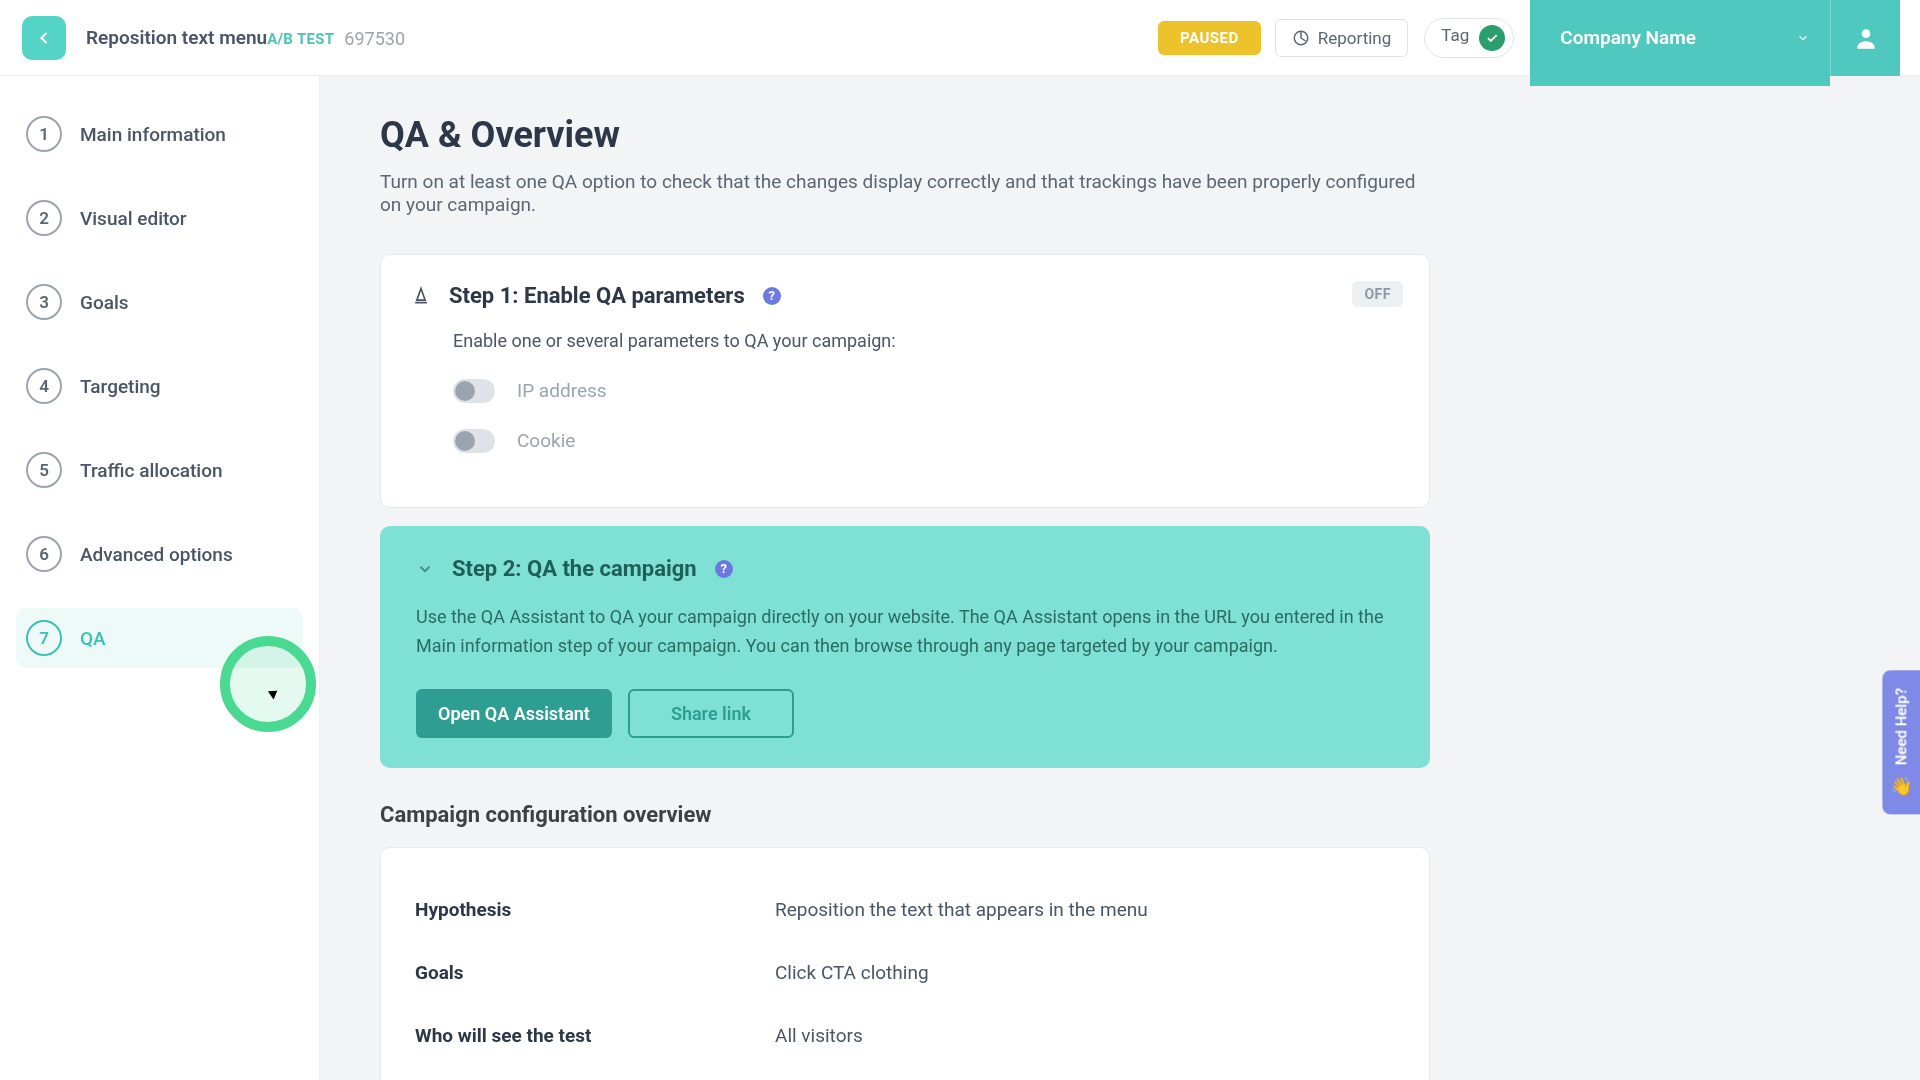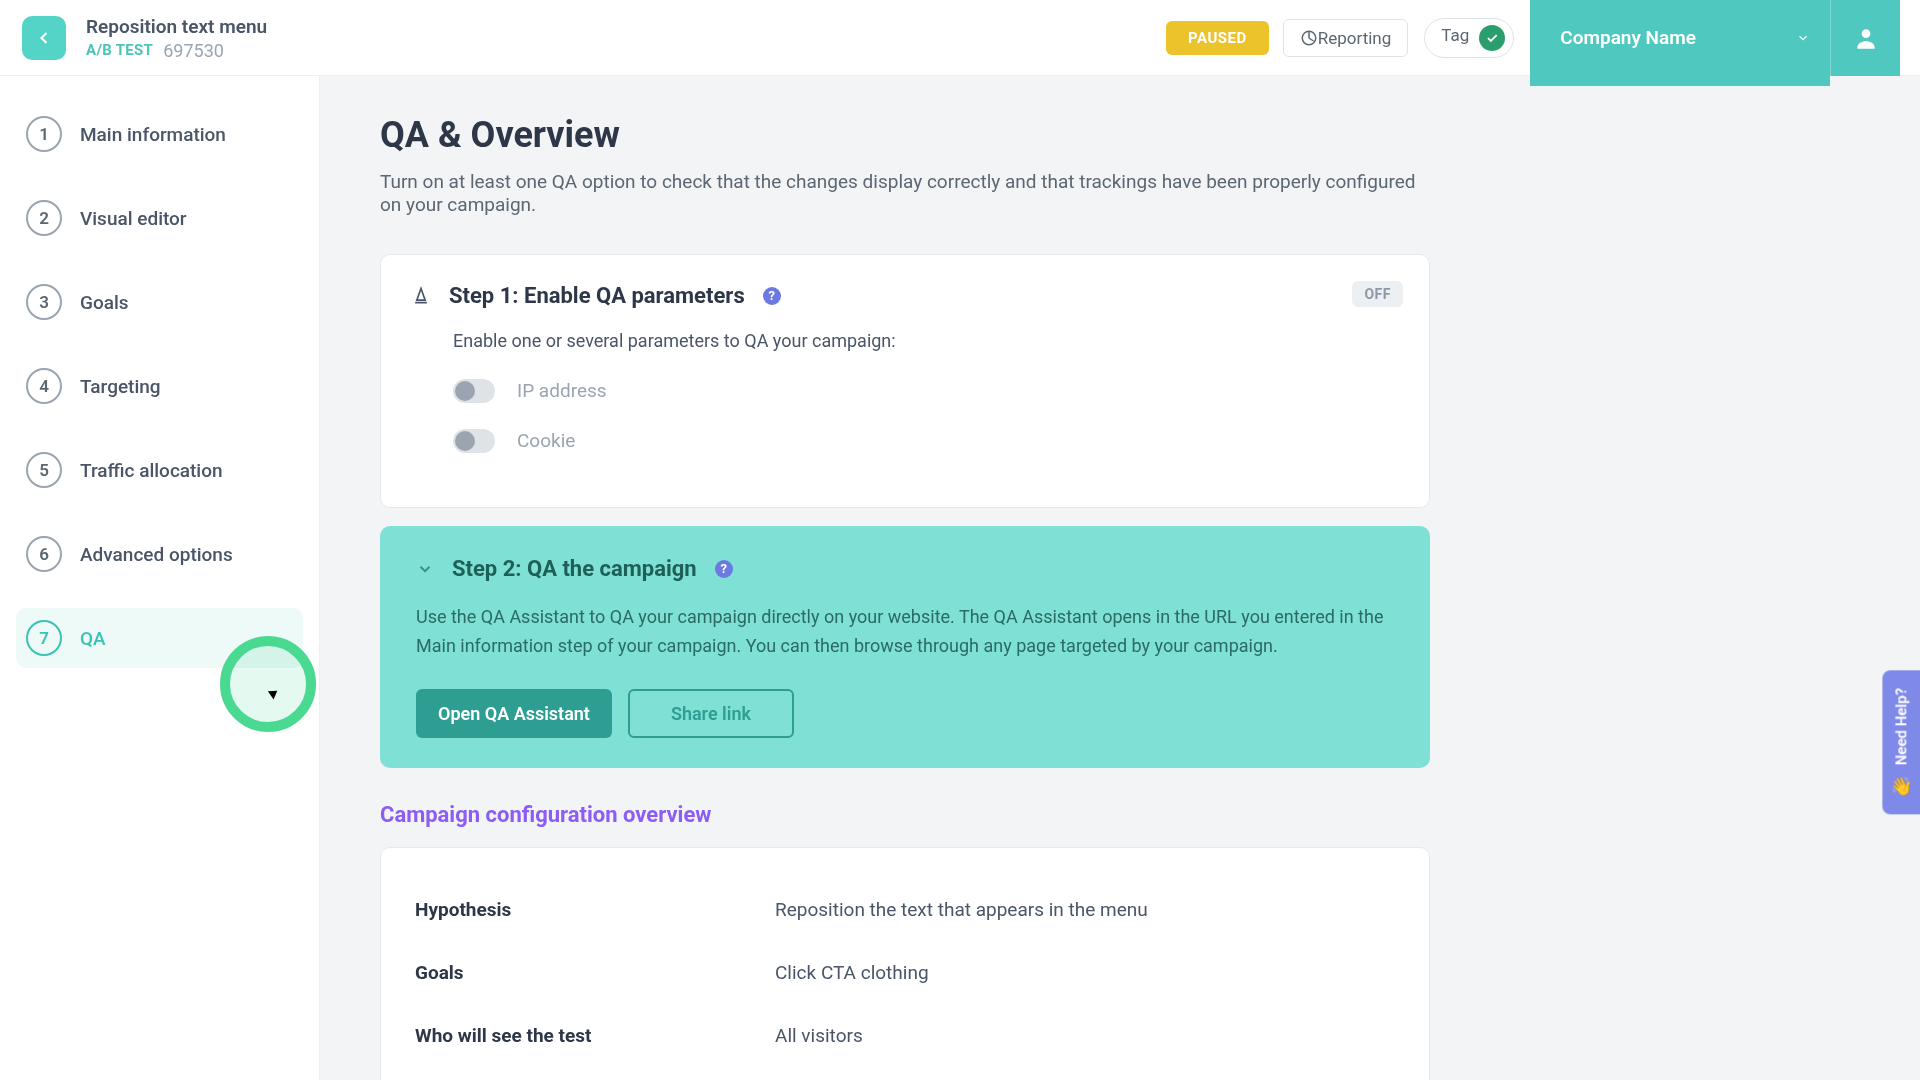--- a/index.html
+++ b/index.html
@@ -1,27 +1,27 @@
 <!DOCTYPE html>
 <html><head>
 <meta charset="utf-8">
 <style>
 *{box-sizing:border-box;margin:0;padding:0;font-family:-apple-system,BlinkMacSystemFont,"Segoe UI",Roboto,Arial,sans-serif}
 body{background:#f2f4f6;width:1920px;height:1080px;overflow:hidden}
 .topbar{background:#fff;height:76px;display:flex;align-items:center;padding:0 20px 0 22px;border-bottom:1px solid #edf0f2}
 .back-btn{width:44px;height:44px;border-radius:10px;background:#54d3c7;display:flex;align-items:center;justify-content:center;margin-right:20px;cursor:pointer}
 .back-btn svg{width:20px;height:20px;stroke:#fff;stroke-width:2.5;fill:none}
-.title-block{display:flex;flex-direction:column}
+.title-block{display:flex;flex-direction:row}
 .title{font-size:19px;font-weight:600;color:#4a5568}
 .title-sub{display:flex;align-items:center;gap:10px;margin-top:2px}
 .ab-test{color:#4ec4b8;font-weight:700;font-size:15px;letter-spacing:.3px}
 .test-id{color:#9aa5b1;font-size:18px}
 .spacer{flex:1}
 .paused{background:#ecc32b;color:#fff;font-weight:700;font-size:15px;letter-spacing:.5px;padding:8px 22px;border-radius:6px;margin-right:14px}
-.reporting{display:flex;align-items:center;border:1px solid #dfe3e8;border-radius:6px;padding:8px 16px;color:#5b6773;font-size:17px;margin-right:16px;cursor:pointer}
+.reporting{display:flex;align-items:center;gap:8px;border:1px solid #dfe3e8;border-radius:6px;padding:8px 16px;color:#5b6773;font-size:17px;margin-right:16px;cursor:pointer}
 .reporting svg{width:18px;height:18px;stroke:#5b6773;fill:none;stroke-width:2}
 .tag-pill{display:flex;align-items:flex-start;gap:10px;border:1px solid #dfe3e8;border-radius:24px;padding:6px 8px 6px 16px;color:#5b6773;font-size:17px;margin-right:16px;cursor:pointer}
 .tag-check{width:26px;height:26px;border-radius:50%;background:#2b9e6e;display:flex;align-items:center;justify-content:center}
 .tag-check svg{width:14px;height:14px;stroke:#fff;stroke-width:3;fill:none}
 .company-drop{background:#4fc9bf;color:#fff;height:96px;display:flex;align-items:center;padding:0 20px 0 30px;font-size:19px;font-weight:600;gap:100px;cursor:pointer;min-width:290px}
 .company-drop svg{width:14px;height:14px;stroke:#fff;stroke-width:2;fill:none}
 .avatar-box{background:#4fc9bf;color:#fff;height:76px;width:70px;display:flex;align-items:center;justify-content:center;cursor:pointer;border-left:1px solid rgba(255,255,255,.25)}
 .avatar-box svg{width:26px;height:26px;fill:#fff}
 .layout{display:flex;height:calc(1080px - 76px)}
 .sidebar{width:320px;background:#fff;padding:28px 16px;border-right:1px solid #edf0f2;position:relative}
@@ -47,21 +47,21 @@
 .toggle{width:42px;height:24px;border-radius:12px;background:#dfe3e8;position:relative;cursor:pointer}
 .toggle::after{content:"";position:absolute;left:2px;top:2px;width:20px;height:20px;border-radius:50%;background:#9aa5b1}
 .toggle-label{font-size:19px;color:#9aa5b1}
 .card.highlight{background:#7FE0D6;border:none;padding:30px 36px}
 .card.highlight .card-head svg.chev{width:18px;height:18px;stroke:#3a8f86;fill:none;stroke-width:2.5}
 .card.highlight .card-title{color:#1e5f58}
 .card.highlight .card-text{color:#2a6b63;margin-left:0;line-height:1.6;margin-bottom:28px;font-size:18px}
 .btn-row{display:flex;gap:16px}
 .btn-primary{background:#2e9e92;color:#fff;font-weight:600;font-size:18px;padding:14px 22px;border-radius:6px;border:none;cursor:pointer}
 .btn-outline{border:2px solid #2e9e92;color:#2e9e92;background:transparent;font-weight:600;font-size:18px;padding:12px 41px;border-radius:6px;cursor:pointer}
-.section-title{font-size:22px;font-weight:700;color:#8b5cf6;margin-top:34px;margin-bottom:20px}
+.section-title{font-size:22px;font-weight:700;color:#404040;margin-top:34px;margin-bottom:20px}
 .overview-card{background:#fff;border:1px solid #e5e9ec;border-radius:10px;padding:30px 34px;max-width:1050px}
 .ov-row{display:flex;padding:20px 0}
 .ov-label{width:360px;font-weight:700;color:#2d3748;font-size:19px}
 .ov-value{color:#4a5568;font-size:19px}
 .help-tab{position:fixed;right:0;top:670px;background:#7e89e8;color:#fff;writing-mode:vertical-rl;transform:rotate(180deg);padding:18px 8px;border-radius:0 8px 8px 0;font-size:15px;font-weight:600;display:flex;align-items:center;gap:10px;cursor:pointer}
 .help-tab span.emoji{transform:rotate(180deg);writing-mode:horizontal-tb;font-size:18px}
 </style>
 </head>
 <body>
 

